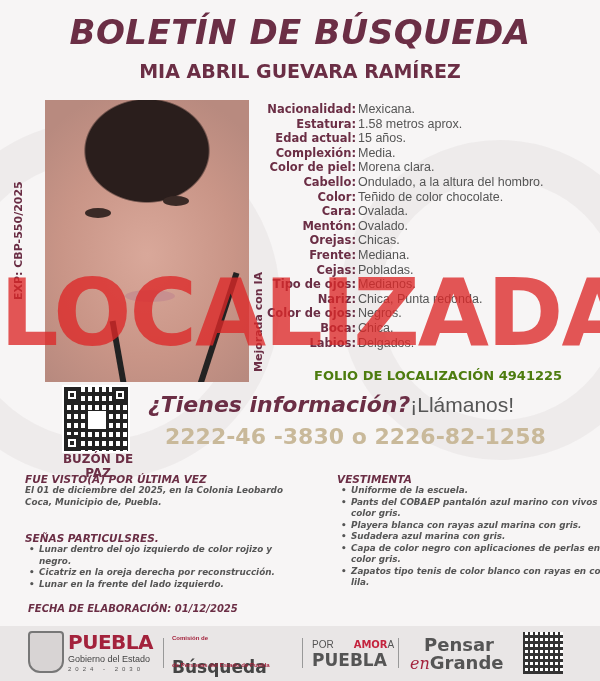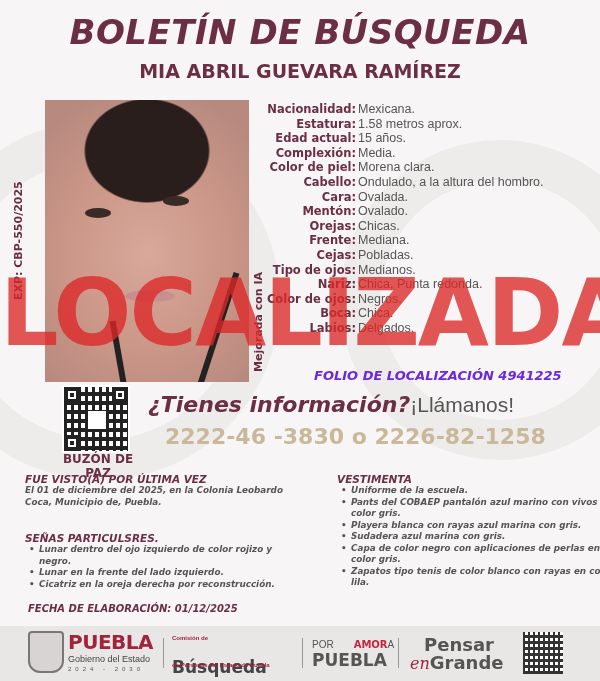--- a/index.html
+++ b/index.html
@@ -53,21 +53,21 @@
   }
   .spec-value { color: #555; white-space: nowrap; font-size: 12.5px; }
   .stamp {
     position: absolute; left: 0; top: 268px; width: 538px; text-align: center;
     font-family: "DejaVu Sans", sans-serif; font-weight: bold; font-size: 92px;
     color: rgba(220, 40, 40, 0.78); letter-spacing: -2px; line-height: 92px;
     pointer-events: none;
   }
   .folio {
     position: absolute; left: 314px; top: 368px; font-family: "DejaVu Sans", sans-serif;
-    font-weight: bold; font-style: italic; font-size: 13px; color: #6d28d9;
+    font-weight: bold; font-size: 13px; color: #4d7c0f;
   }
   .qr {
     position: absolute; left: 62px; top: 385px; width: 68px; height: 68px; background: #fff;
     border: 2px solid #fff;
     background-image:
       linear-gradient(90deg, #222 50%, transparent 50%),
       linear-gradient(0deg, #222 50%, transparent 50%);
     background-size: 7px 7px, 9px 9px;
   }
   .qr .finder { position: absolute; width: 16px; height: 16px; border: 4px solid #222; background: #fff; }
@@ -176,20 +176,24 @@
     </div>
   <div class="spec-row">
       <span class="spec-label">Color de piel:</span>
       <span class="spec-value">Morena clara.</span>
     </div>
   <div class="spec-row">
       <span class="spec-label">Cabello:</span>
       <span class="spec-value">Ondulado, a la altura del hombro.</span>
     </div>
   <div class="spec-row">
+      <span class="spec-label">Color:</span>
+      <span class="spec-value">Teñido de color chocolate.</span>
+    </div>
+  <div class="spec-row">
       <span class="spec-label">Cara:</span>
       <span class="spec-value">Ovalada.</span>
     </div>
   <div class="spec-row">
       <span class="spec-label">Mentón:</span>
       <span class="spec-value">Ovalado.</span>
     </div>
   <div class="spec-row">
       <span class="spec-label">Orejas:</span>
       <span class="spec-value">Chicas.</span>
@@ -243,22 +247,22 @@
 
 <div class="visto">
   <div class="section-h">FUE VISTO(A) POR ÚLTIMA VEZ</div>
   <div class="body-it">El 01 de diciembre del 2025, en la Colonia Leobardo Coca, Municipio de, Puebla.</div>
 </div>
 
 <div class="senas">
   <div class="section-h">SEÑAS PARTICULSRES.</div>
   <ul class="bul body-it">
     <li>Lunar dentro del ojo izquierdo de color rojizo y negro.</li>
+    <li>Cicatriz en la oreja derecha por reconstrucción.</li>
     <li>Lunar en la frente del lado izquierdo.</li>
-    <li>Cicatriz en la oreja derecha por reconstrucción.</li>
   </ul>
 </div>
 
 <div class="vest">
   <div class="section-h">VESTIMENTA</div>
   <ul class="bul body-it">
     <li>Uniforme de la escuela.</li>
     <li>Pants del COBAEP pantalón azul marino con vivos de color gris.</li>
     <li>Playera blanca con rayas azul marina con gris.</li>
     <li>Sudadera azul marina con gris.</li>

